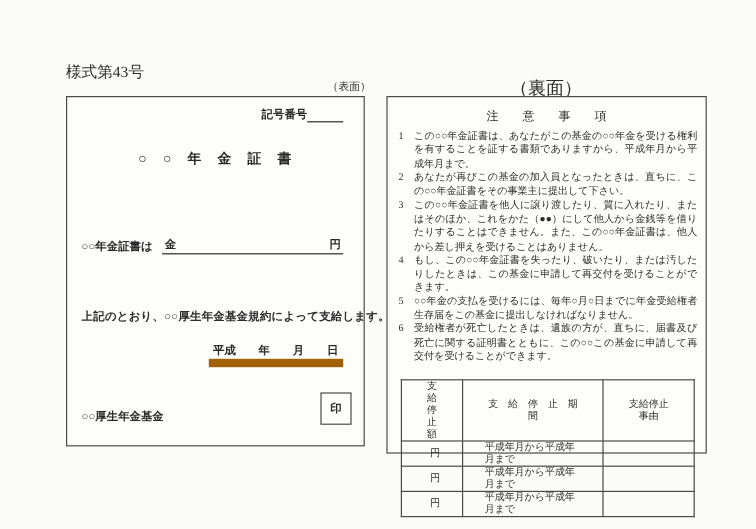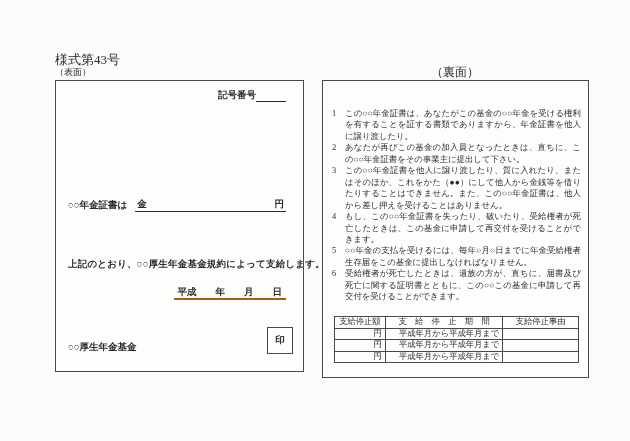--- a/index.html
+++ b/index.html
@@ -11,38 +11,38 @@
     -webkit-font-smoothing:antialiased;
   }
   .abs{position:absolute;}
   .panel{
     position:absolute;
     border:1px solid #4a4a4a;
     background:#fdfdfc;
     box-sizing:border-box;
   }
   #form-number{left:55px;top:51px;font-size:13px;}
-  #front-label{left:55px;top:66px;width:254px;text-align:left;font-size:9px;}
-  #back-label{left:322px;top:64px;width:266px;text-align:center;font-size:12px;}
+  #front-label{left:55px;top:66px;width:254px;text-align:right;font-size:9px;}
+  #back-label{left:322px;top:64px;width:266px;text-align:center;font-size:15px;}
 
   
   #front-panel{left:55px;top:80px;width:249px;height:292px;font-weight:bold;}
   .fp{position:absolute;font-size:9.5px;white-space:nowrap;}
   #serial-line{top:8px;right:17px;}
   .blank{display:inline-block;border-bottom:1px solid #2b2b2b;vertical-align:bottom;height:11px;}
   #front-title{top:44px;left:0;width:100%;text-align:center;font-size:11.5px;letter-spacing:1px;}
   #recipient-line{top:84px;left:112px;}
   #amount-line{top:117px;left:12px;right:17px;display:flex;align-items:flex-end;}
   #amount-line .lbl{margin-right:8px;}
   .uwrap{flex:1;display:flex;justify-content:space-between;border-bottom:1px solid #2b2b2b;padding:0 2px;}
   #start-line{top:149px;left:18px;right:17px;display:flex;align-items:flex-end;}
   #start-line .lbl{margin-right:10px;}
   #statement-line{top:177px;left:12px;letter-spacing:0.2px;}
   #date-line{top:205px;right:17px;}
-  #date-line .uwrap2{border-bottom:2px solid #a16207;padding:0 4px 1px 4px;}
+  #date-line .uwrap2{border-bottom:7px solid #a16207;padding:0 4px 1px 4px;}
   #seal-box{
     position:absolute;left:211px;top:246px;width:24px;height:25px;
     border:1px solid #4a4a4a;display:flex;align-items:center;justify-content:center;
     font-size:9.5px;
   }
   #fund-name{top:260px;left:12px;}
 
   
   #back-panel{left:322px;top:80px;width:267px;height:298px;}
   #notice-title{position:absolute;top:9px;left:0;width:100%;text-align:center;font-size:10px;}
@@ -50,43 +50,44 @@
   .notice-item{display:flex;}
   .notice-item .num{width:13px;flex:0 0 13px;}
   .notice-item .txt{flex:1;text-align:justify;}
 
   #stop-table{
     position:absolute;left:11px;top:235px;width:245px;
     border-collapse:collapse;font-size:8.3px;
   }
   #stop-table th,#stop-table td{
     border:1px solid #4a4a4a;
-    padding:0 3px;height:10.5px;
+    padding:0 18px;height:10.5px;
     font-weight:normal;line-height:10px;
   }
   #stop-table col.c1{width:51px;}
   #stop-table col.c2{width:118px;}
   #stop-table col.c3{width:76px;}
   #stop-table th{text-align:center;}
   #stop-table td.amt{text-align:right;}
-  #stop-table td.period{text-align:right;}
+  #stop-table td.period{text-align:left;}
 </style>
 </head>
 <body>
 
 <div id="form-number" class="abs">様式第43号</div>
 <div id="front-label" class="abs">（表面）</div>
 <div id="back-label" class="abs">（裏面）</div>
 
 <div id="front-panel" class="panel">
 
   <div id="serial-line" class="fp">
     <span>記号番号</span><span class="blank" style="width:30px"></span>
   </div>
 
+  <div id="front-title" class="fp">○　○　年　金　証　書</div>
 
 
   <div id="amount-line" class="fp">
     <span class="lbl">○○年金証書は</span>
     <span class="uwrap">
       <span>金</span>
       <span>円</span>
     </span>
   </div>
 
@@ -99,37 +100,38 @@
 
   <div id="seal-box">
     <span>印</span>
   </div>
 
   <div id="fund-name" class="fp">○○厚生年金基金</div>
 </div>
 
 <div id="back-panel" class="panel">
 
+  <div id="notice-title">注　　意　　事　　項</div>
 
   <div id="notice-list">
       <div class="notice-item">
         <span class="num">1</span>
-        <span class="txt">この○○年金証書は、あなたがこの基金の○○年金を受ける権利を有することを証する書類でありますから、年金証書を他人に譲り渡したり。</span>
+        <span class="txt">この○○年金証書は、あなたがこの基金の○○年金を受ける権利を有することを証する書類でありますから、平成年月から平成年月まで。</span>
       </div>
       <div class="notice-item">
         <span class="num">2</span>
         <span class="txt">あなたが再びこの基金の加入員となったときは、直ちに、この○○年金証書をその事業主に提出して下さい。</span>
       </div>
       <div class="notice-item">
         <span class="num">3</span>
         <span class="txt">この○○年金証書を他人に譲り渡したり、質に入れたり、またはそのほか、これをかた（●●）にして他人から金銭等を借りたりすることはできません。また、この○○年金証書は、他人から差し押えを受けることはありません。</span>
       </div>
       <div class="notice-item">
         <span class="num">4</span>
-        <span class="txt">もし、この○○年金証書を失ったり、破いたり、受給権者が死亡したときは、この基金に申請して再交付を受けることができます。</span>
+        <span class="txt">もし、この○○年金証書を失ったり、破いたり、または汚したりしたときは、この基金に申請して再交付を受けることができます。</span>
       </div>
       <div class="notice-item">
         <span class="num">5</span>
         <span class="txt">○○年金の支払を受けるには、毎年○月○日までに年金受給権者生存届をこの基金に提出しなければなりません。</span>
       </div>
       <div class="notice-item">
         <span class="num">6</span>
         <span class="txt">受給権者が死亡したときは、遺族の方が、直ちに、届書及び死亡に関する証明書とともに、この○○この基金に申請して再交付を受けることができます。</span>
       </div>
     </div>

